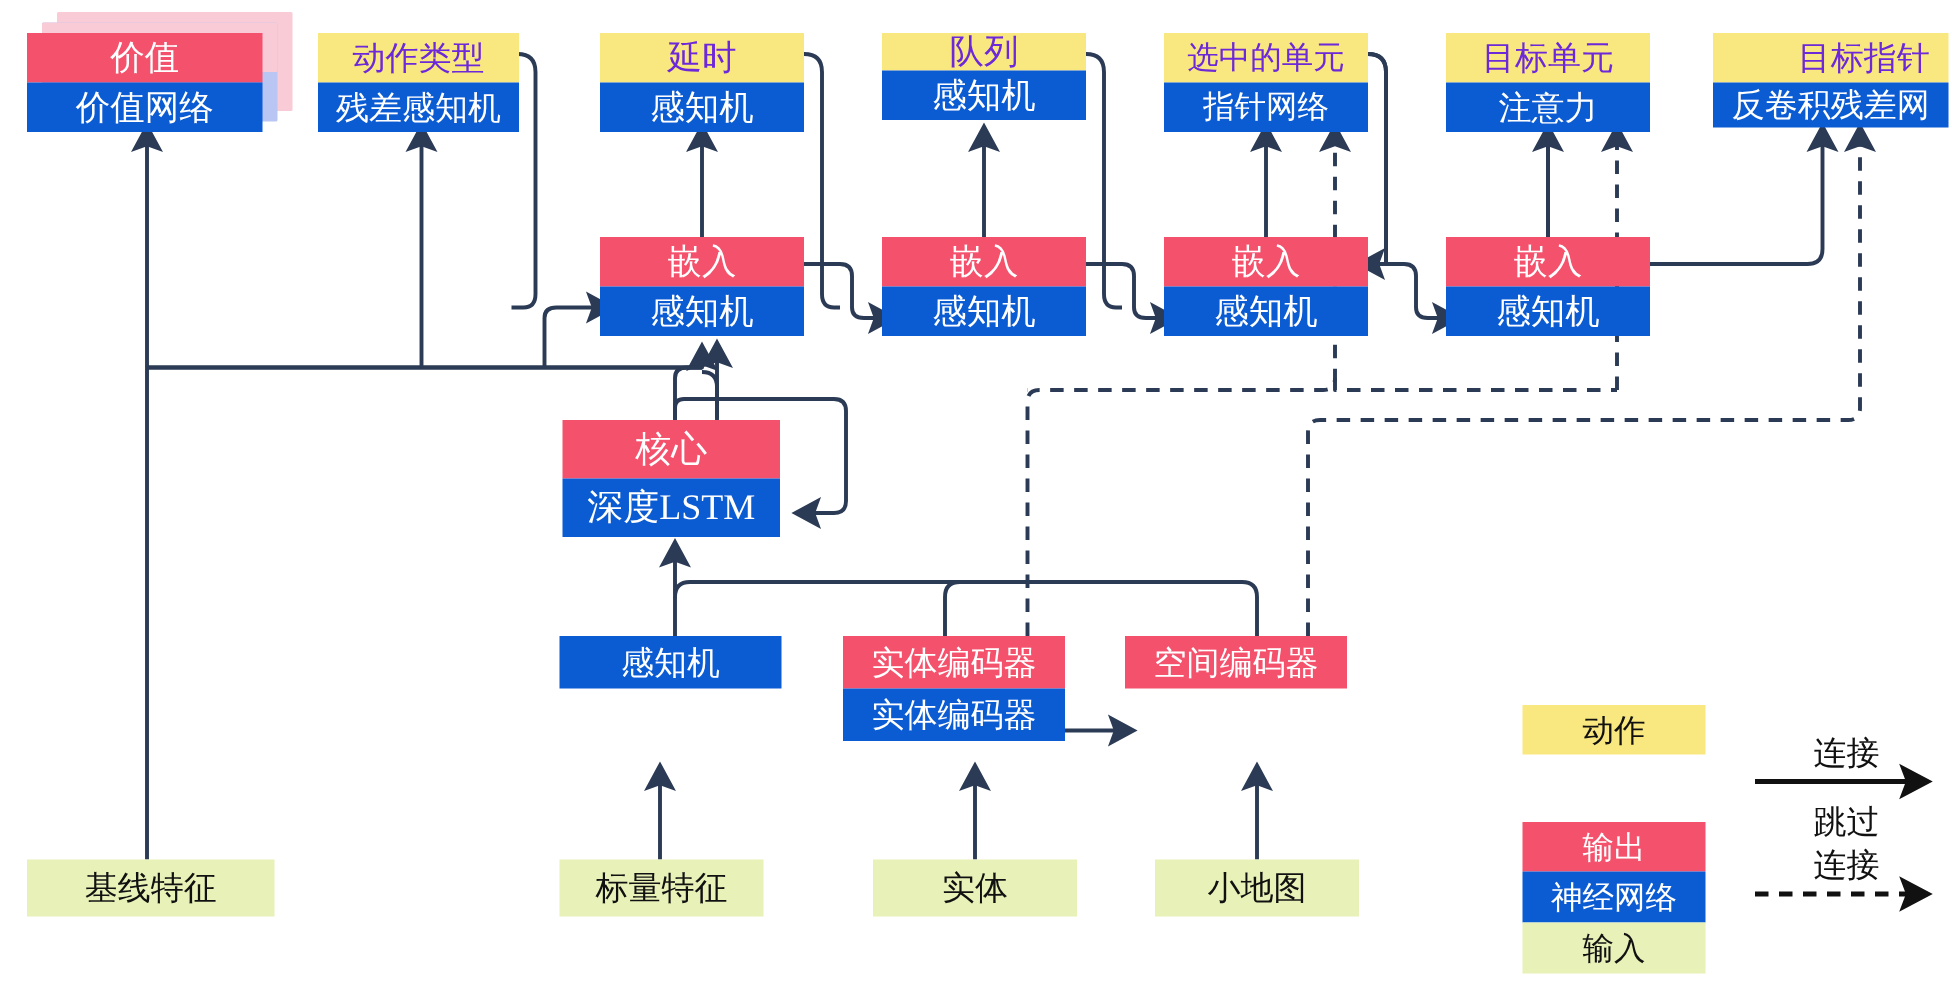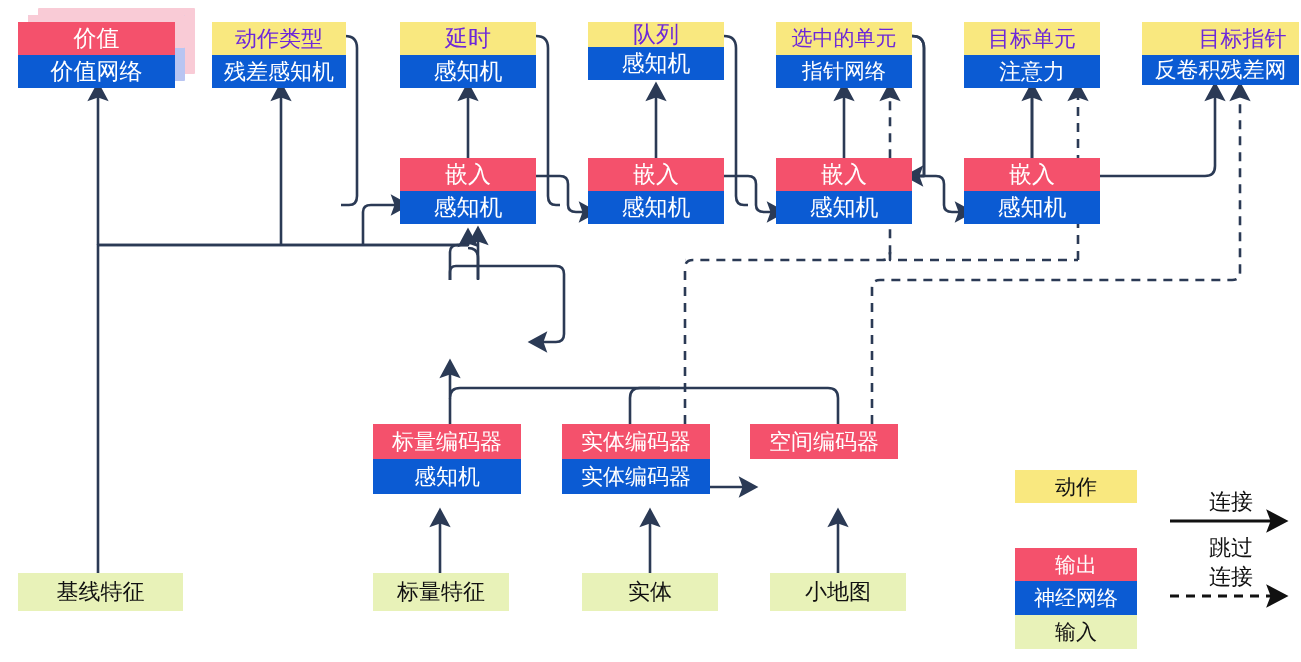--- a/index.html
+++ b/index.html
@@ -136,23 +136,26 @@
   </div>
   <div class="node" style="left:776px;top:158px;width:136px;height:66px;">
     <div class="cell cell-output" style="height:33px;font-size:23px;">嵌入</div>
     <div class="cell cell-net" style="height:33px;font-size:23px;">感知机</div>
   </div>
   <div class="node" style="left:964px;top:158px;width:136px;height:66px;">
     <div class="cell cell-output" style="height:33px;font-size:23px;">嵌入</div>
     <div class="cell cell-net" style="height:33px;font-size:23px;">感知机</div>
   </div>
 
+  <div class="node" style="left:375px;top:280px;width:145px;height:78px;">
+    <div class="cell cell-output" style="height:39px;font-size:24px;">核心</div>
+    <div class="cell cell-net" style="height:39px;font-size:24px;">深度LSTM</div>
+  </div>
 
   <div class="node" style="left:373px;top:424px;width:148px;height:70px;">
-    <div class="cell cell-output" style="height:35px;font-size:22px;">标量编码器</div>
     <div class="cell cell-net" style="height:35px;font-size:22px;">感知机</div>
   </div>
   <div class="node" style="left:562px;top:424px;width:148px;height:70px;">
     <div class="cell cell-output" style="height:35px;font-size:22px;">实体编码器</div>
     <div class="cell cell-net" style="height:35px;font-size:22px;">实体编码器</div>
   </div>
   <div class="node" style="left:750px;top:424px;width:148px;height:70px;">
     <div class="cell cell-output" style="height:35px;font-size:22px;">空间编码器</div>
   </div>
 

